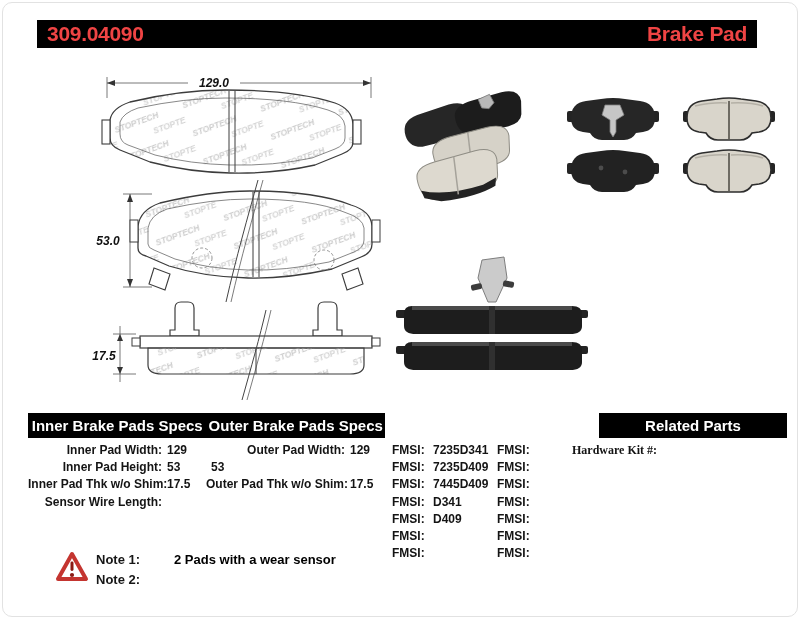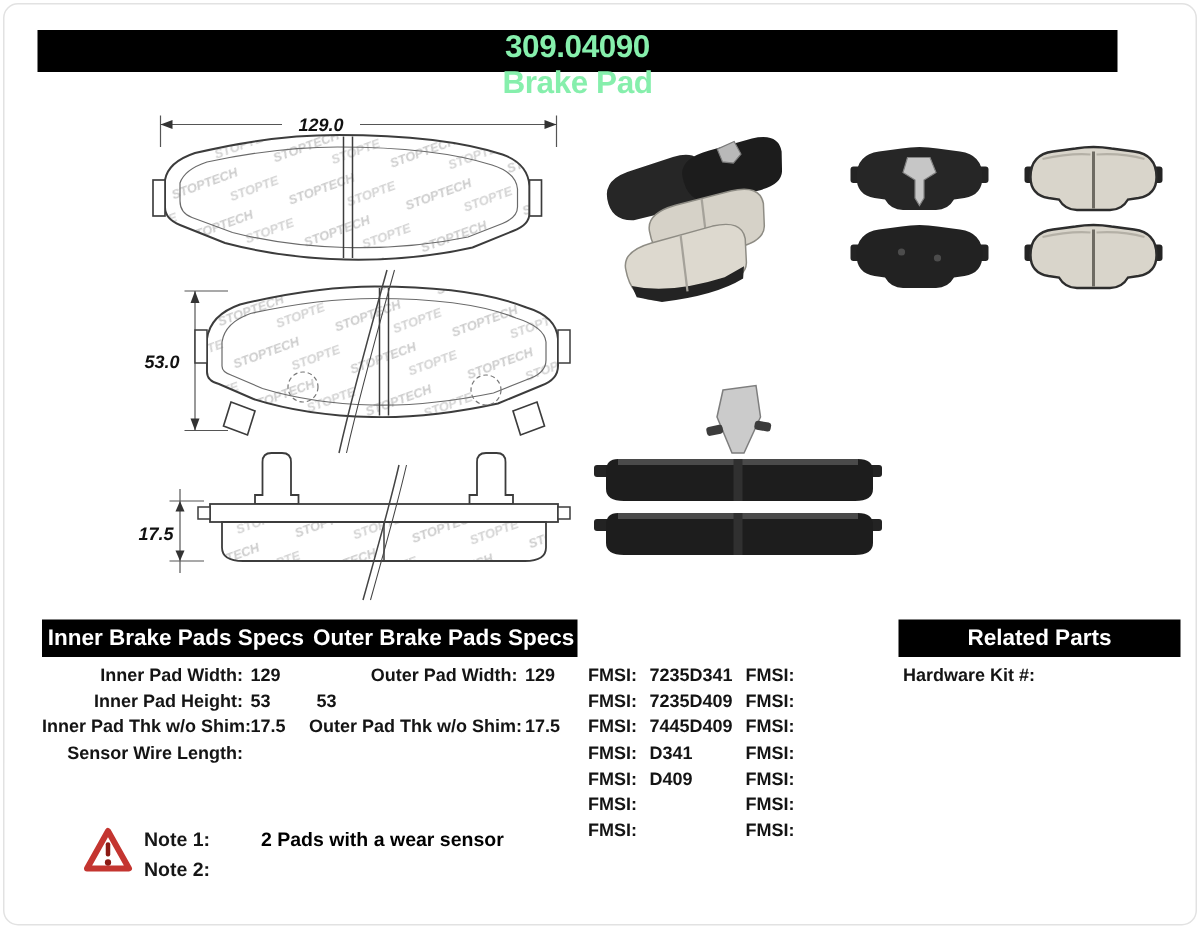--- a/index.html
+++ b/index.html
@@ -3,23 +3,23 @@
 <meta charset="utf-8">
 <style>
   html,body{margin:0;padding:0;background:#fff;}
   .canvas{
     position:relative;width:800px;height:619px;background:#ffffff;
     font-family:"Liberation Sans",sans-serif;overflow:hidden;color:#161616;
   }
   .frame{position:absolute;inset:2px;border:1px solid #e2e2e2;border-radius:10px;pointer-events:none;}
   
   .topbar{
-    position:absolute;left:25px;top:20px;width:720px;height:28px;background:#000;
-    color:#86efac;display:flex;align-items:center;justify-content:space-between;
-    padding:0 10px;box-sizing:border-box;font-weight:bold;font-size:21px;letter-spacing:-0.3px;flex-direction:column;
+    position:absolute;left:37px;top:20px;width:720px;height:28px;background:#000;
+    color:#ef4444;display:flex;align-items:center;justify-content:space-between;
+    padding:0 10px;box-sizing:border-box;font-weight:bold;font-size:21px;letter-spacing:-0.3px;
   }
   
   .thead{
     position:absolute;top:413px;height:25px;background:#000;color:#fff;
     display:flex;align-items:center;justify-content:center;
     font-weight:bold;font-size:15px;box-sizing:border-box;
   }
   .thead .half{flex:1;text-align:center;}
   
   .speccol{position:absolute;top:442px;font-size:12px;font-weight:bold;color:#141414;}
@@ -287,21 +287,21 @@
     <div class="spec-row">
       <span class="sl">FMSI:</span>
       <span class="sv"></span>
     </div>
     <div class="spec-row">
       <span class="sl">FMSI:</span>
       <span class="sv"></span>
     </div>
   </div>
 
-  <div class="speccol rel-col" style="left:602px;">
+  <div class="speccol rel-col" style="left:572px;font-family:Liberation Serif, serif;">
     <div class="spec-row">
       <span class="sl">Hardware Kit #:</span>
       <span class="sv"></span>
     </div>
   </div>
 
   <svg class="warn" width="34" height="32" viewBox="0 0 34 32">
     <path d="M17,3 L31,28 H3 Z" fill="#ffffff" stroke="#c43530" stroke-width="4" stroke-linejoin="round"></path>
     <rect x="15.5" y="10.5" width="3" height="9.5" rx="1.4" fill="#8c1a14"></rect>
     <circle cx="17" cy="24" r="2.1" fill="#8c1a14"></circle>

